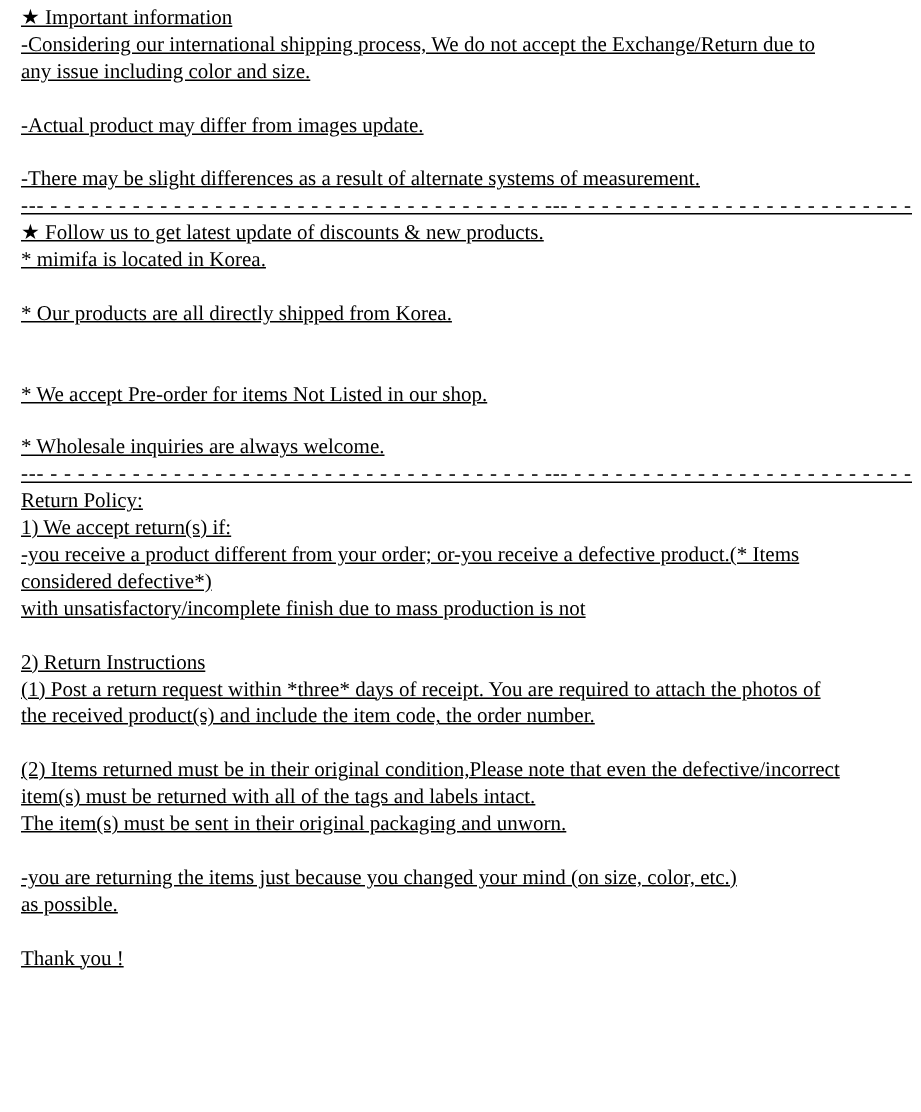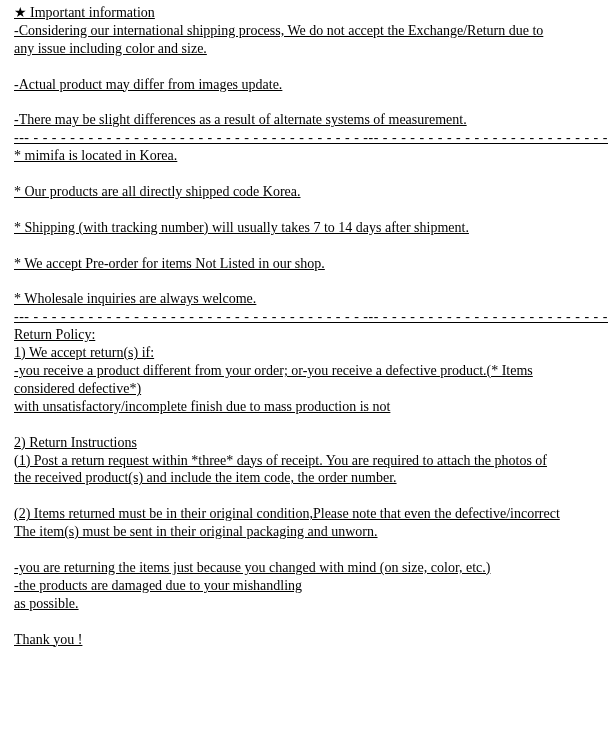--- a/index.html
+++ b/index.html
@@ -40,47 +40,47 @@
     <div class="line">any issue including color and size.</div>
     <div class="line"></div>
     <div class="line">-Actual product may differ from images update.</div>
     <div class="line"></div>
     <div class="line">-There may be slight differences as a result of alternate systems of measurement.</div>
   </section>
 
   <div class="line divider">--- - - - - - - - - - - - - - - - - - - - - - - - - - - - - - - - - - - - - --- - - - - - - - - - - - - - - - - - - - - - - - - - - - - - - - - </div>
 
   <section>
+    <div class="line">★ Follow us to get latest update of discounts &amp; new products.</div>
     <div class="line">* mimifa is located in Korea.</div>
     <div class="line"></div>
-    <div class="line">* Our products are all directly shipped code Korea.</div>
+    <div class="line">* Our products are all directly shipped from Korea.</div>
     <div class="line"></div>
-    <div class="line">* Shipping (with tracking number) will usually takes 7 to 14 days after shipment.</div>
     <div class="line"></div>
     <div class="line">* We accept Pre-order for items Not Listed in our shop.</div>
     <div class="line"></div>
     <div class="line">* Wholesale inquiries are always welcome.</div>
   </section>
 
   <div class="line divider">--- - - - - - - - - - - - - - - - - - - - - - - - - - - - - - - - - - - - - --- - - - - - - - - - - - - - - - - - - - - - - - - - - - - - - - - </div>
 
   <section>
     <div class="line">Return Policy:</div>
     <div class="line">1) We accept return(s) if:</div>
     <div class="line">-you receive a product different from your order; or-you receive a defective product.(* Items</div>
     <div class="line">considered defective*)</div>
     <div class="line">with unsatisfactory/incomplete finish due to mass production is not</div>
     <div class="line"></div>
     <div class="line">2) Return Instructions</div>
     <div class="line">(1) Post a return request within *three* days of receipt. You are required to attach the photos of</div>
     <div class="line">the received product(s) and include the item code, the order number.</div>
     <div class="line"></div>
     <div class="line">(2) Items returned must be in their original condition,Please note that even the defective/incorrect</div>
+    <div class="line">item(s) must be returned with all of the tags and labels intact.</div>
     <div class="line">The item(s) must be sent in their original packaging and unworn.</div>
     <div class="line"></div>
-    <div class="line">-you are returning the items just because you changed with mind (on size, color, etc.)</div>
-    <div class="line">-the products are damaged due to your mishandling</div>
+    <div class="line">-you are returning the items just because you changed your mind (on size, color, etc.)</div>
     <div class="line">as possible.</div>
     <div class="line"></div>
     <div class="line">Thank you !</div>
   </section>
 
 </div>
 
 </body></html>

